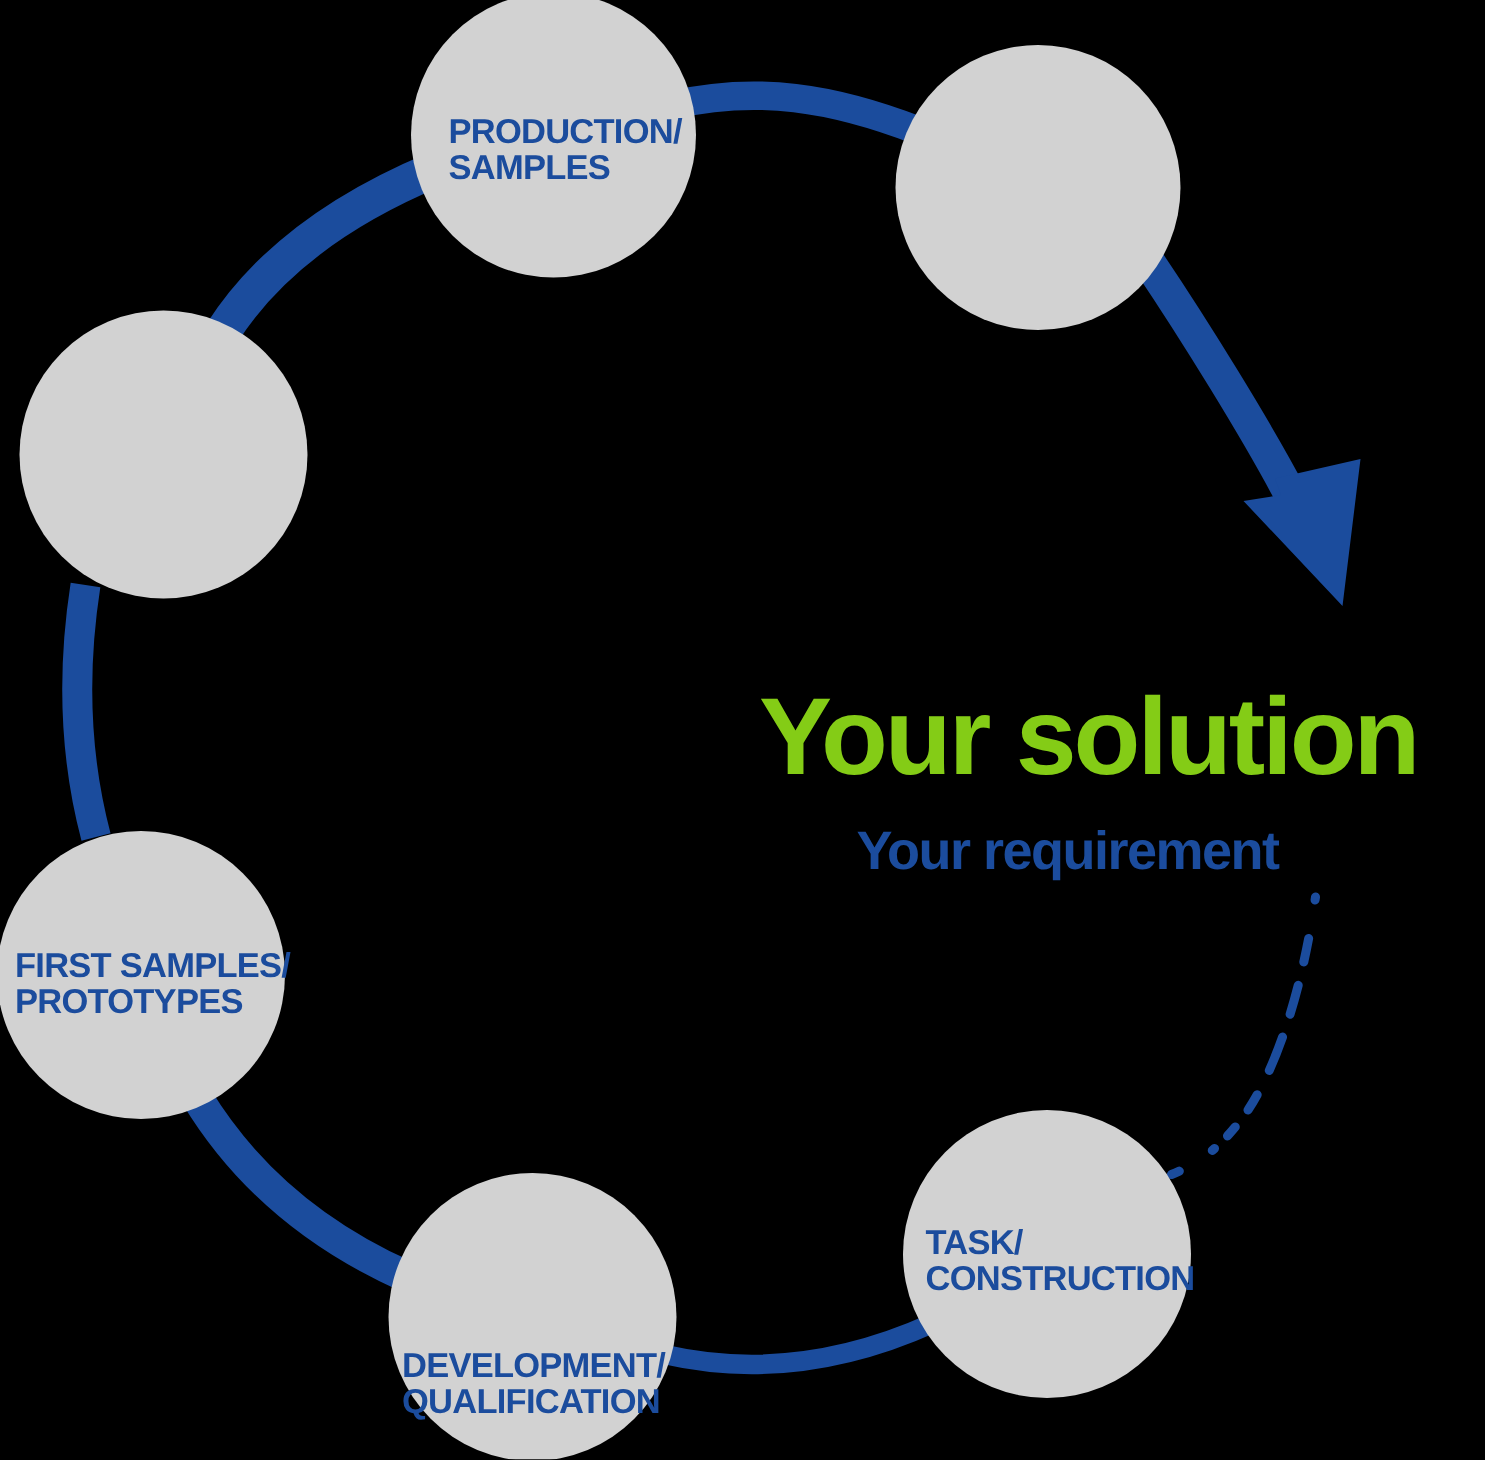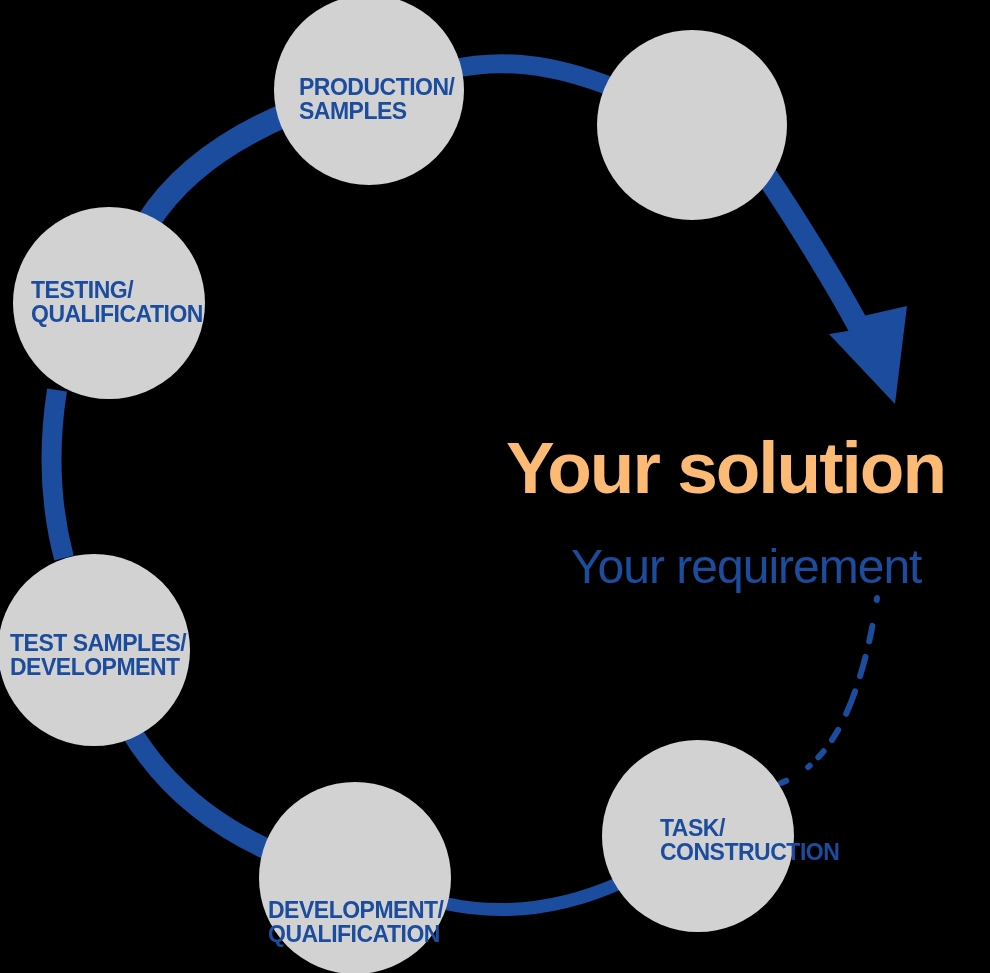--- a/index.html
+++ b/index.html
@@ -18,35 +18,35 @@
     font-weight: bold;
     font-size: 23px;
     line-height: 24px;
     letter-spacing: -0.5px;
     white-space: nowrap;
   }
   .stage-label span { display: block; }
   .center-title {
     position: absolute;
     left: 506px;
-    top: 431px;
-    color: #fdba74;
+    top: 455px;
+    color: #84cc16;
     font-weight: bold;
     font-size: 73px;
     line-height: 73px;
     letter-spacing: -2px;
     white-space: nowrap;
   }
   .center-subtitle {
     position: absolute;
     left: 571px;
     top: 544px;
     color: #1b4c9d;
-    font-weight: normal;
-    font-size: 48px;
+    font-weight: bold;
+    font-size: 36px;
     line-height: 46px;
     letter-spacing: -1px;
     white-space: nowrap;
   }
 </style>
 </head>
 <body>
 
 <div class="canvas">
 
@@ -75,36 +75,32 @@
     <circle cx="355" cy="878" r="96" fill="#d2d2d2"></circle>
     <circle cx="698" cy="836" r="96" fill="#d2d2d2"></circle>
   </svg>
 
   <div class="stage-label" style="left:299px; top:75px;">
     <span>PRODUCTION/</span>
     <span>SAMPLES</span>
   </div>
 
 
-  <div class="stage-label" style="left:31px; top:278px;">
-    <span>TESTING/</span>
-    <span>QUALIFICATION</span>
-  </div>
 
   <div class="stage-label" style="left:10px; top:631px;">
-    <span>TEST SAMPLES/</span>
-    <span>DEVELOPMENT</span>
+    <span>FIRST SAMPLES/</span>
+    <span>PROTOTYPES</span>
   </div>
 
   <div class="stage-label" style="left:268px; top:858px;margin-top:40px;">
     <span>DEVELOPMENT/</span>
     <span>QUALIFICATION</span>
   </div>
 
-  <div class="stage-label" style="left:617px; top:816px;margin-left:43px;">
+  <div class="stage-label" style="left:617px; top:816px;">
     <span>TASK/</span>
     <span>CONSTRUCTION</span>
   </div>
 
   <div class="center-title">Your solution</div>
 
   <div class="center-subtitle">Your requirement</div>
 
 </div>
 

